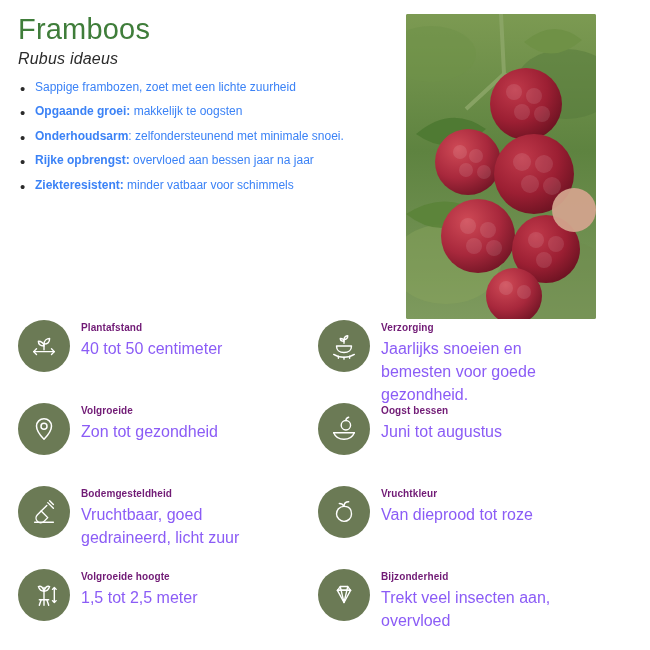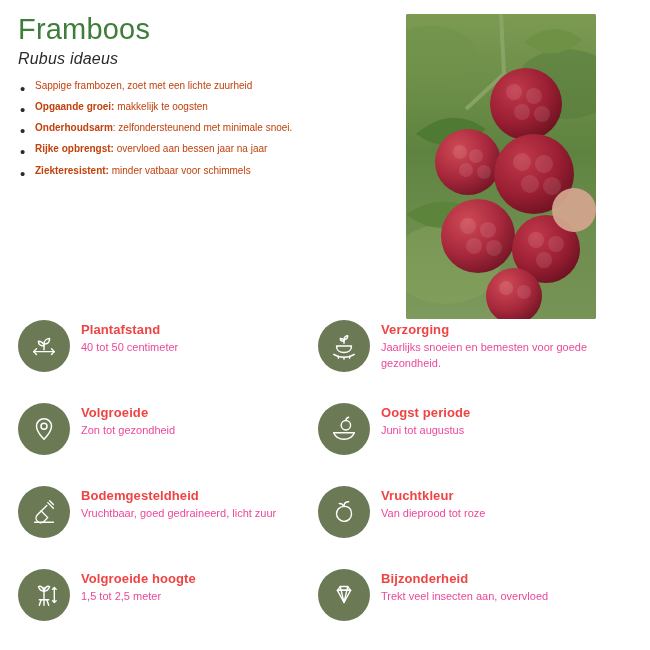--- a/index.html
+++ b/index.html
@@ -41,24 +41,24 @@
     margin-bottom: 10px;
     letter-spacing: 0.2px;
   }
   ul.features {
     list-style: none;
     margin: 0; padding: 0;
   }
   ul.features li {
     position: relative;
     padding-left: 17px;
-    font-size: 10px;
+    font-size: 12px;
     line-height: 1.62;
     margin-bottom: 5px;
-    color: #c2410c;
+    color: #3b82f6;
   }
   ul.features li::before {
     content: "•";
     position: absolute;
     left: 2px; top: -1px;
     font-size: 15px;
     color: #2b2b2b;
   }
   ul.features li b {
     font-weight: 700;
@@ -97,31 +97,31 @@
     border-radius: 50%;
     background: #6b7a55;
     display: flex;
     align-items: center;
     justify-content: center;
     margin-top: 2px;
   }
   .circle svg { width: 30px; height: 30px; }
   .cell-text { padding-top: 4px; }
   .cell-title {
-    font-size: 13px;
+    font-size: 10px;
     font-weight: 700;
-    color: #ef4444;
+    color: #701a75;
     line-height: 1.25;
     margin-bottom: 2px;
     letter-spacing: 0.1px;
   }
   .cell-desc {
-    font-size: 11px;
+    font-size: 16px;
     line-height: 1.45;
-    color: #ec4899;
+    color: #8b5cf6;
     max-width: 215px;
   }
 </style>
 </head>
 <body>
 
 <div class="page">
 
   <div class="top">
     <div class="top-left">
@@ -254,21 +254,21 @@
       <div class="cell">
         <div class="circle" style="background: rgb(107, 122, 85);">
           <svg viewBox="0 0 32 32" fill="none" stroke="#ffffff" stroke-width="1.5" stroke-linecap="round" stroke-linejoin="round">
             <circle cx="18" cy="12" r="5"></circle>
             <path d="M18 7c0-2 1-3 3-3.5"></path>
             <path d="M5 20c2 5 6 7 11 7s9-2 11-7"></path>
             <path d="M5 20h22"></path>
           </svg>
         </div>
         <div class="cell-text">
-          <div class="cell-title">Oogst periode</div>
+          <div class="cell-title">Oogst bessen</div>
           <div class="cell-desc">Juni tot augustus</div>
         </div>
       </div>
       <div class="cell">
         <div class="circle" style="background: rgb(107, 122, 85);">
           <svg viewBox="0 0 32 32" fill="none" stroke="#ffffff" stroke-width="1.5" stroke-linecap="round" stroke-linejoin="round">
             <path d="M20 6l6 6"></path>
             <path d="M22 4l4 4"></path>
             <path d="M19 9l-6 6"></path>
             <path d="M13 15l-4 4c-2 2-2 5 0 7s5 2 7 0l4-4z"></path>

